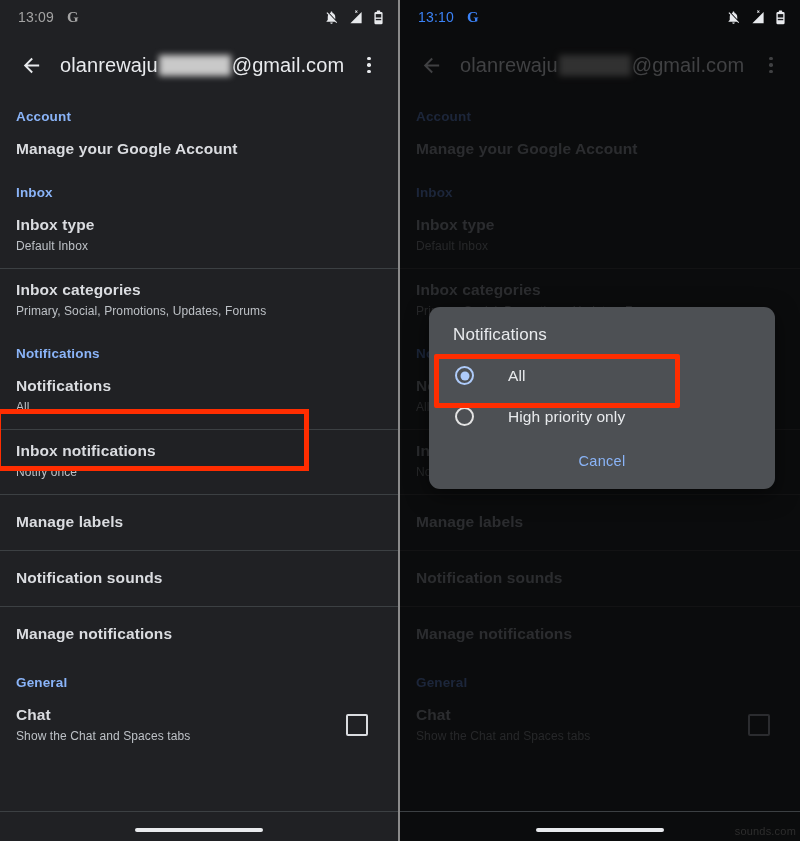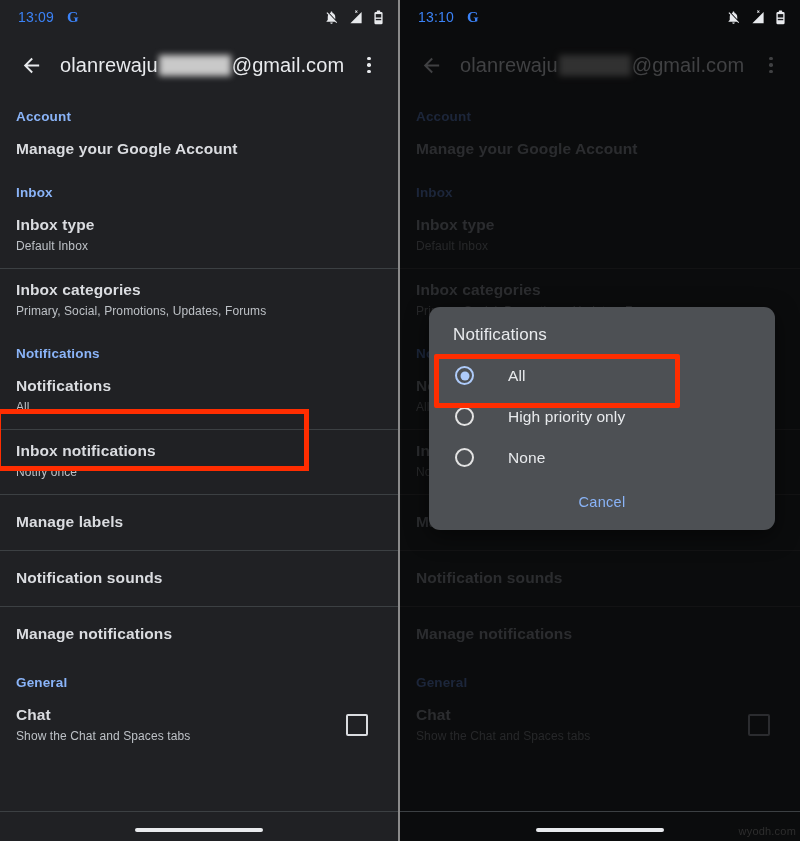--- a/index.html
+++ b/index.html
@@ -40,21 +40,21 @@
     background: #8a8a8a;
     z-index: 40;
   }
 
   
   .statusbar {
     height: 34px;
     display: flex;
     align-items: center;
     padding: 0 14px 0 18px;
-    color: #3b82f6;
+    color: #a3a3a3;
     font-size: 14px;
     letter-spacing: .2px;
   }
   .status-time { font-weight: 400; }
   .status-g {
     margin-left: 13px;
     font-weight: 700;
     font-size: 15px;
     font-family: "Liberation Serif", serif;
   }
@@ -554,32 +554,28 @@
       <div class="dialog-title">Notifications</div>
 
       <div class="radio-row">
         <span class="radio checked"></span>
         <span class="radio-label">All</span>
       </div>
       <div class="radio-row">
         <span class="radio"></span>
         <span class="radio-label">High priority only</span>
       </div>
-      <div class="radio-row">
-        <span class="radio"></span>
-        <span class="radio-label">None</span>
-      </div>
 
       <div class="dialog-actions">
         <button class="dialog-btn">Cancel</button>
       </div>
     </div>
 
     <div class="gesture-area" style="z-index:15;">
       <div class="gesture-top-line"></div>
       <div class="gesture-bar"></div>
     </div>
   </div>
 
   <div class="redbox" id="redbox-dialog"></div>
 
-  <div class="watermark">wyodh.com</div>
+  <div class="watermark">sounds.com</div>
 </div>
 
 </body></html>

